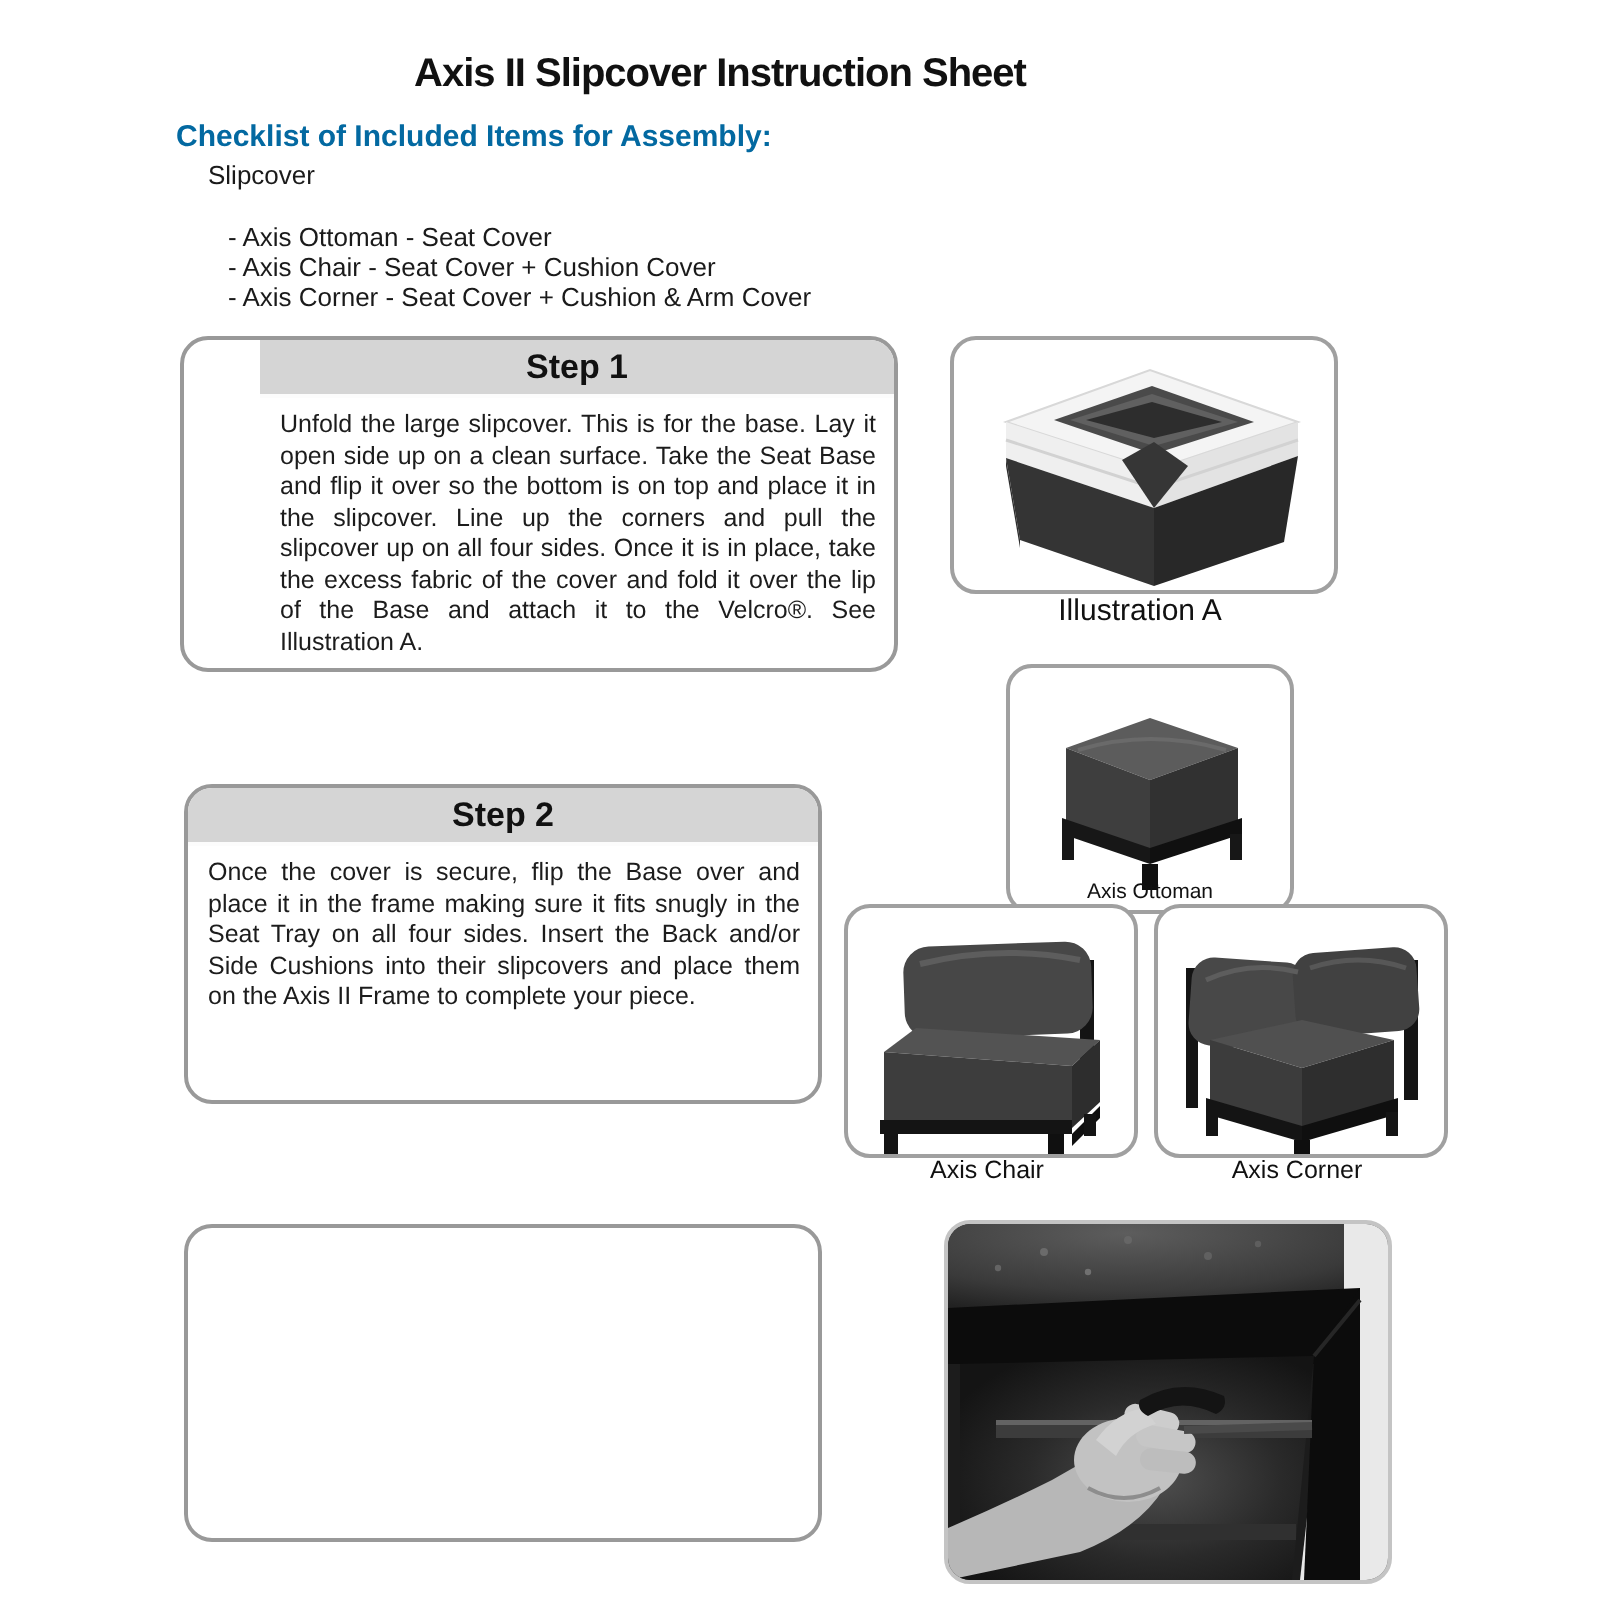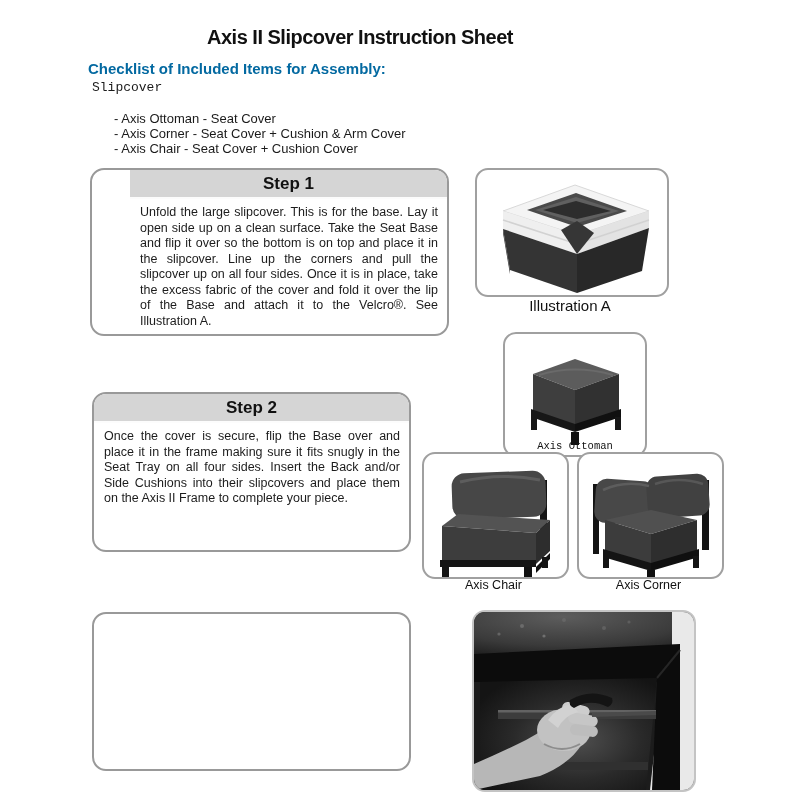--- a/index.html
+++ b/index.html
@@ -11,21 +11,21 @@
   .page{position:absolute;inset:0;background:#fff;}
 
   .title{
     position:absolute;top:26px;left:0;width:720px;
     text-align:center;font-size:20px;font-weight:700;
     letter-spacing:-0.5px;color:#111;
   }
 
   .checklist{position:absolute;left:88px;top:60px;width:420px;}
   .checklist-heading{font-size:15px;font-weight:700;color:#0369a1;margin:0 0 3px 0;}
-  .checklist-category{font-size:13px;margin:0 0 1px 4px;font-family:Liberation Mono, monospace;}
+  .checklist-category{font-size:13px;margin:0 0 1px 16px;}
   .checklist-list{margin:16px;padding:0 0 0 10px;list-style:none;}
   .checklist-list li{font-size:13px;line-height:15px;}
 
   .step-card{
     position:absolute;background:#fff;
     border:2px solid #999999;border-radius:14px;overflow:hidden;
     box-shadow:0 0 0 1px rgba(255,255,255,0);
   }
   .step-card .step-header{
     background:#d5d5d5;border-bottom:2px solid #fcfcfc;
@@ -48,39 +48,39 @@
   #fig-illustration-a{left:475px;top:168px;width:190px;height:125px;}
   #fig-ottoman{left:503px;top:332px;width:140px;height:121px;}
   #fig-chair{left:422px;top:452px;width:143px;height:123px;}
   #fig-corner{left:577px;top:452px;width:143px;height:123px;}
   #fig-photo{left:472px;top:610px;width:220px;height:178px;border-color:#c4c4c4;}
 
   .caption{position:absolute;text-align:center;color:#111;}
   #caption-illustration-a{left:475px;top:297px;width:190px;font-size:15px;}
   #caption-ottoman{
     position:absolute;left:0;bottom:3px;width:100%;text-align:center;
-    font-size:10.5px;color:#111;font-family:Liberation Mono, monospace;
+    font-size:10.5px;color:#111;
   }
   #caption-chair{left:422px;top:578px;width:143px;font-size:12.5px;}
   #caption-corner{left:577px;top:578px;width:143px;font-size:12.5px;}
 </style>
 </head>
 <body>
 
 <div class="page">
 
   <div class="title">Axis II Slipcover Instruction Sheet</div>
 
   <div class="checklist">
     <div class="checklist-heading">Checklist of Included Items for Assembly:</div>
     <div class="checklist-category">Slipcover</div>
     <ul class="checklist-list">
       <li>- Axis Ottoman - Seat Cover</li>
+      <li>- Axis Chair - Seat Cover + Cushion Cover</li>
       <li>- Axis Corner - Seat Cover + Cushion &amp; Arm Cover</li>
-      <li>- Axis Chair - Seat Cover + Cushion Cover</li>
     </ul>
   </div>
 
   <div class="step-card" id="step-1">
     <div class="step-header">Step 1</div>
     <div class="step-body">Unfold the large slipcover. This is for the base. Lay it open side up on a clean surface. Take the Seat Base and flip it over so the bottom is on top and place it in the slipcover. Line up the corners and pull the slipcover up on all four sides. Once it is in place, take the excess fabric of the cover and fold it over the lip of the Base and attach it to the Velcro®. See Illustration A.</div>
   </div>
 
   <div class="step-card" id="step-2">
     <div class="step-header">Step 2</div>

